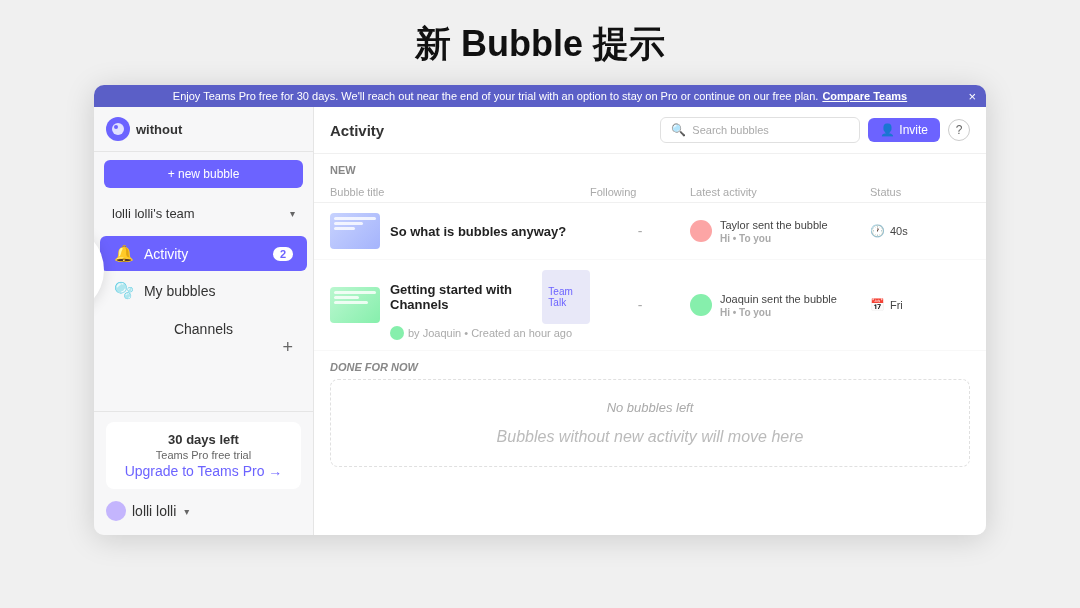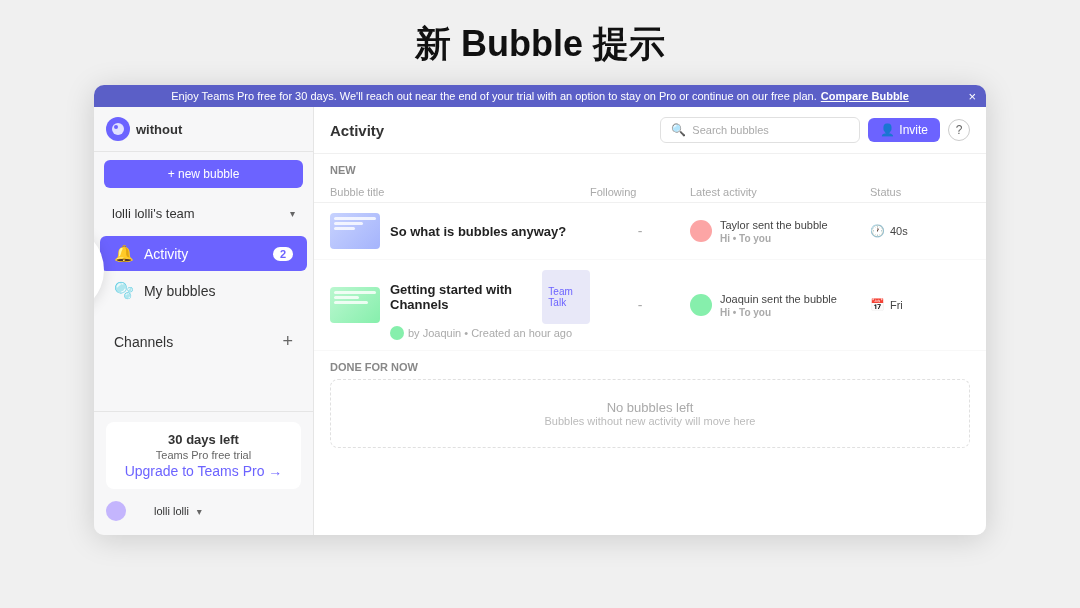--- a/index.html
+++ b/index.html
@@ -179,21 +179,22 @@
 
     .nav-icon {
       font-size: 16px;
     }
 
     .channels-section {
       display: flex;
       align-items: center;
       padding: 8px 14px;
       cursor: pointer;
-      margin: 14px 6px;
+      margin: 4px 6px;
+      flex-direction: column;
     }
 
     .channels-label {
       font-size: 14px;
       font-weight: 500;
       color: #333;
     }
 
     .channels-add {
       margin-left: auto;
@@ -236,23 +237,22 @@
 
     .user-row {
       display: flex;
       align-items: center;
       gap: 6px;
       padding: 4px 0;
       cursor: pointer;
     }
 
     .user-name {
-      font-size: 11px;
+      font-size: 14px;
       color: #333;
-      margin-left: 22px;
     }
 
     
     .main-content {
       flex: 1;
       background: white;
       display: flex;
       flex-direction: column;
       overflow: hidden;
     }
@@ -471,20 +471,21 @@
     }
 
     .status-icon {
       color: #aaa;
       font-size: 12px;
     }
 
     
     .done-section {
       padding: 10px 16px 6px;
+      font-style: italic;
     }
 
     .done-label {
       font-size: 11px;
       font-weight: 600;
       color: #888;
       text-transform: uppercase;
       margin-bottom: 6px;
     }
 
@@ -495,23 +496,23 @@
       text-align: center;
     }
 
     .empty-title {
       font-size: 13px;
       color: #aaa;
       font-weight: 500;
     }
 
     .empty-sub {
-      font-size: 11px;
+      font-size: 16px;
       color: #bbb;
-      margin-top: 0;
+      margin-top: 13px;
     }
 
     .big-circle {
       position: absolute;
       left: -100px;
       top: 248px;
       width: 100px;
       height: 100px;
       background: white;
       border-radius: 50%;
@@ -527,21 +528,21 @@
   </style>
 </head>
 <body>
 
 <h1 class="page-title">新 Bubble 提示</h1>
 
 <div class="app-container" style="position:relative;">
 
   <div class="banner">
     <span>Enjoy Teams Pro free for 30 days. We'll reach out near the end of your trial with an option to stay on Pro or continue on our free plan.</span>
-    <a href="#">Compare Bubble</a>
+    <a href="#">Compare Teams</a>
     <span class="banner-close">×</span>
   </div>
 
   <div class="main-layout">
 
     <div class="sidebar">
 
       <div class="sidebar-header">
         <div class="logo-area">
           <div class="logo-bubble">

